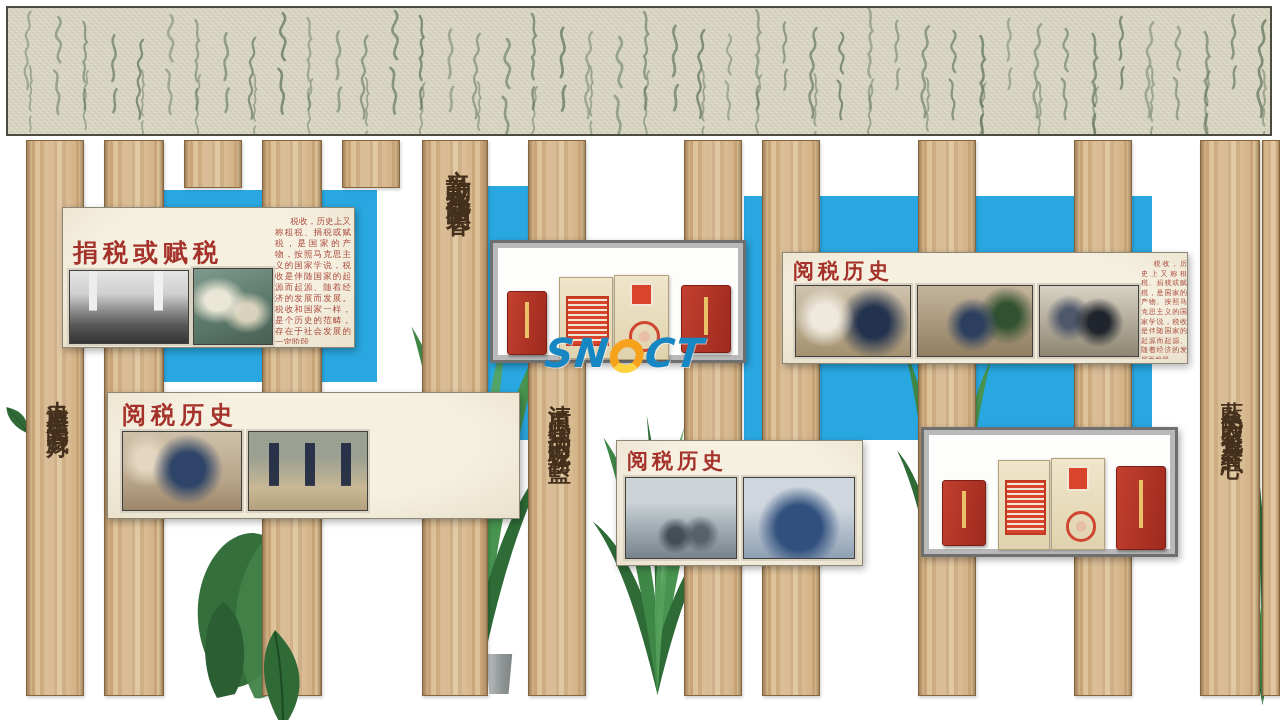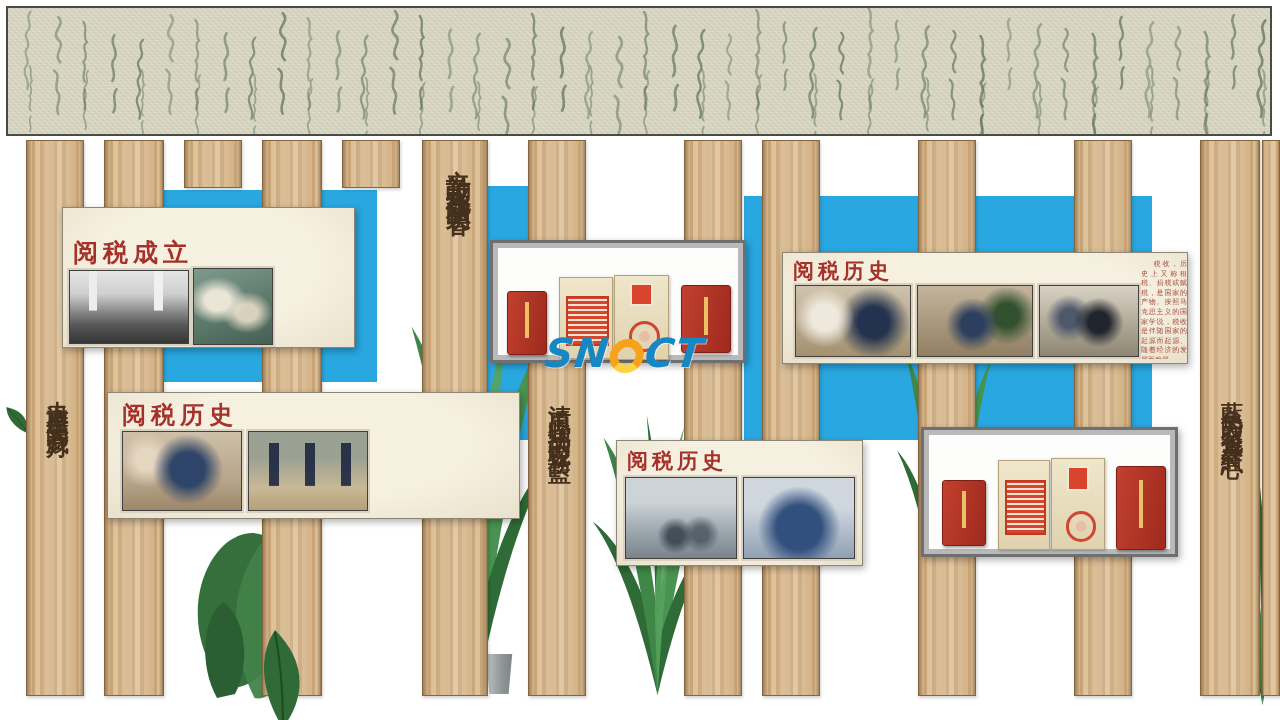--- a/index.html
+++ b/index.html
@@ -244,23 +244,24 @@
         <use href="#cg1" transform="translate(1160,17) scale(0.98)" opacity="0.52"></use>
         <use href="#cg2" transform="translate(1188,24) scale(1.11)" opacity="0.59"></use>
         <use href="#cg0" transform="translate(1192,60) scale(0.83)" opacity="0.5"></use>
         <use href="#cg3" transform="translate(1216,1) scale(0.99)" opacity="0.66"></use>
         <use href="#cg0" transform="translate(1244,8) scale(1.12)" opacity="0.73"></use>
         <use href="#cg2" transform="translate(1248,62) scale(0.84)" opacity="0.5"></use>
       </svg>
   </div>
 
   <div class="panel" style="left:62px;top:207px;width:293px;height:141px;">
-    <div class="ptitle" style="left:10px;top:28px;font-size:25px;letter-spacing:5px;">阅税成立</div>
+    <div class="ptitle" style="left:10px;top:28px;font-size:25px;letter-spacing:5px;">捐税或赋税</div>
     <div class="ph ph-bwgroup" style="left:6px;top:62px;width:120px;height:74px;"></div>
     <div class="ph ph-outdoor" style="left:130px;top:60px;width:80px;height:77px;"></div>
+    <div class="pbody" style="left:212px;top:8px;width:76px;height:128px;font-size:8.5px;line-height:11px;">税收，历史上又称租税、捐税或赋税，是国家的产物，按照马克思主义的国家学说，税收是伴随国家的起源而起源、随着经济的发展而发展。税收和国家一样，是个历史的范畴，存在于社会发展的一定阶段。</div>
   </div>
 
   <div class="panel" style="left:107px;top:392px;width:413px;height:127px;">
     <div class="ptitle" style="left:14px;top:6px;font-size:24px;letter-spacing:5px;">阅税历史</div>
     <div class="ph ph-officer" style="left:14px;top:38px;width:120px;height:80px;"></div>
     <div class="ph ph-march" style="left:140px;top:38px;width:120px;height:80px;"></div>
   </div>
 
   <div class="case" style="left:490px;top:240px;width:256px;height:123px;">
     <div class="book" style="left:14px;top:48px;width:38px;height:62px;">

